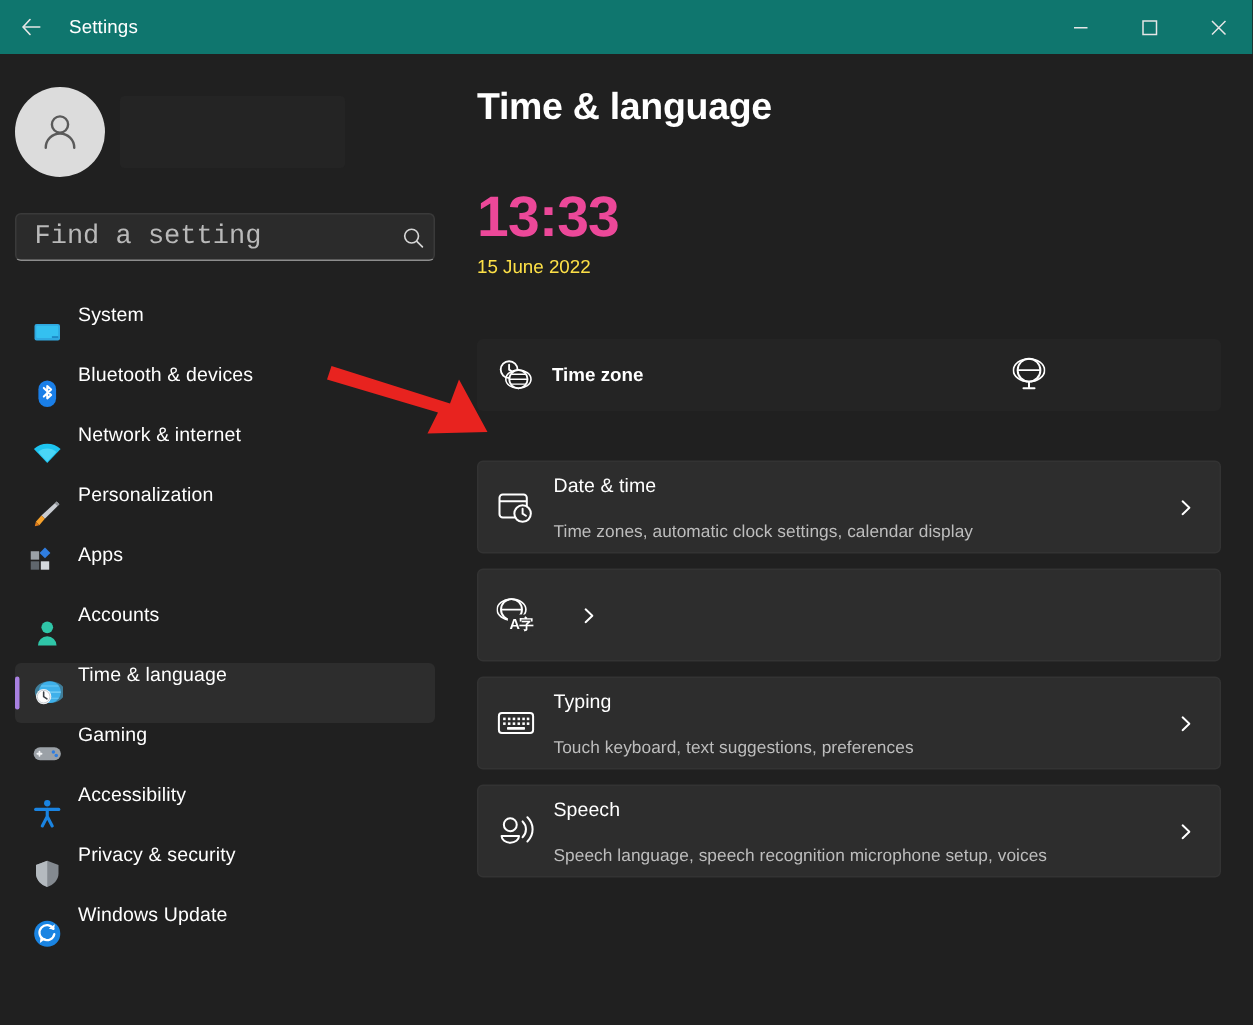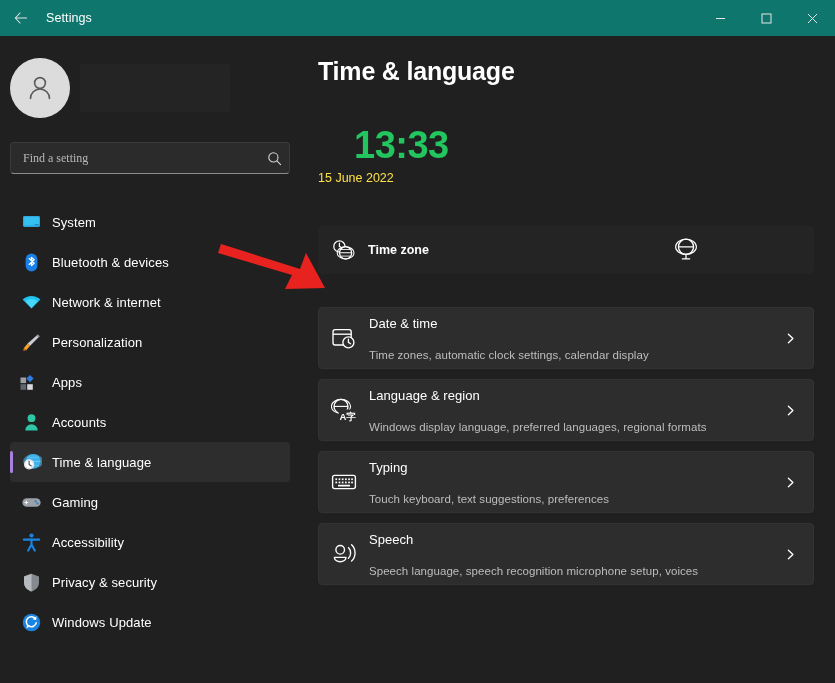--- a/index.html
+++ b/index.html
@@ -50,50 +50,50 @@
     background: #242424; border-radius: 3px;
   }
 
   .searchbox {
     position: absolute; left: 10px; top: 106px; width: 280px; height: 32px;
     background: #2b2b2b; border: 1px solid #3a3a3a; border-bottom: 1px solid #8d8d8d;
     border-radius: 4px; display: flex; align-items: center; cursor: text;
   }
   .searchbox input {
     flex: 1; background: transparent; border: none; outline: none;
-    color: #e6e6e6; font-size: 12px; font-family: Liberation Serif, serif;
+    color: #e6e6e6; font-size: 18px; font-family: Liberation Mono, monospace;
     padding: 0 8px 0 12px;
   }
   .searchbox input::placeholder { color: #b9b9b9; }
   .search-icon { width: 30px; display: flex; align-items: center; justify-content: center; }
 
   .navlist { position: absolute; left: 10px; top: 166px; width: 280px; }
   .navitem {
     position: relative; height: 40px; border-radius: 4px; margin-bottom: 0;
-    display: flex; align-items: center; cursor: pointer;
+    display: flex; cursor: pointer;
   }
   .navitem.selected { background: #2d2d2d; }
   .navitem.selected::before {
     content: ""; position: absolute; left: 0; top: 9px;
     width: 3px; height: 22px; border-radius: 2px; background: #a880e0;
   }
   .nav-icon {
     width: 42px; min-width: 42px; display: flex; align-items: center; justify-content: center;
   }
   .nav-label { font-size: 13px; color: #ffffff; letter-spacing: .1px; }
 
   
   .main { position: absolute; left: 300px; top: 36px; width: 535px; height: 647px; }
   .page-title {
     position: absolute; left: 18px; top: 21px;
     font-size: 25px; font-weight: bold; color: #ffffff; letter-spacing: -.2px;
   }
   .bigclock {
     position: absolute; left: 18px; top: 88px;
-    font-size: 38px; font-weight: bold; color: #22c55e; letter-spacing: -.5px; margin-left: 36px;
+    font-size: 38px; font-weight: bold; color: #ec4899; letter-spacing: -.5px;
   }
   .bigdate {
     position: absolute; left: 18px; top: 135px;
     font-size: 12.5px; color: #fde047;
   }
 
   .tzrow {
     position: absolute; left: 18px; top: 190px; width: 496px; height: 48px;
     background: #242424; border-radius: 4px; display: flex; align-items: center;
     overflow: hidden; cursor: pointer; text-align: center;
@@ -355,24 +355,20 @@
       <div class="card">
         <span class="card-icon">
           <svg width="26" height="26" viewBox="0 0 26 26">
             <circle cx="10" cy="9.4" r="7" stroke="#ffffff" stroke-width="1.3" fill="none"></circle>
             <path d="M3 9.4 L17 9.4" stroke="#ffffff" stroke-width="1.1"></path>
             <path d="M10 2.4 a9.6 7 0 0 0 0 14 a9.6 7 0 0 0 0 -14 Z" stroke="#ffffff" stroke-width="1.1" fill="none"></path>
             <rect x="7.6" y="12.6" width="16" height="11.4" rx="1.2" fill="#2d2d2d"></rect>
             <text x="8.6" y="22.6" font-family="Liberation Sans, sans-serif" font-size="9.6" font-weight="bold" fill="#ffffff">A</text>
             <text x="15.2" y="22.6" font-family="Liberation Sans, sans-serif" font-size="9.6" font-weight="bold" fill="#ffffff">字</text>
           </svg>
-        </span>
-        <span class="card-text">
-          <span class="card-title">Language &amp; region</span>
-          <span class="card-sub">Windows display language, preferred languages, regional formats</span>
         </span>
         <span class="card-chevron">
           <svg width="13" height="13" viewBox="0 0 13 13">
             <path d="M4.4 2.2 L8.9 6.5 L4.4 10.8" stroke="#ffffff" stroke-width="1.3" fill="none" stroke-linecap="round" stroke-linejoin="round"></path>
           </svg>
         </span>
       </div>
 
       <div class="card">
         <span class="card-icon">

